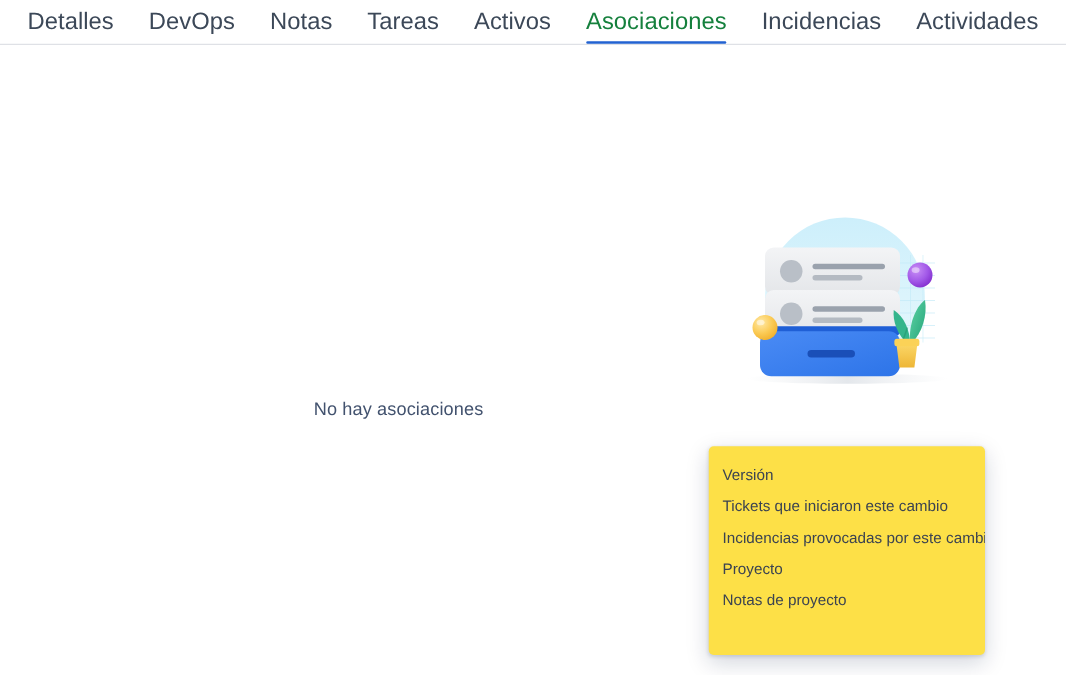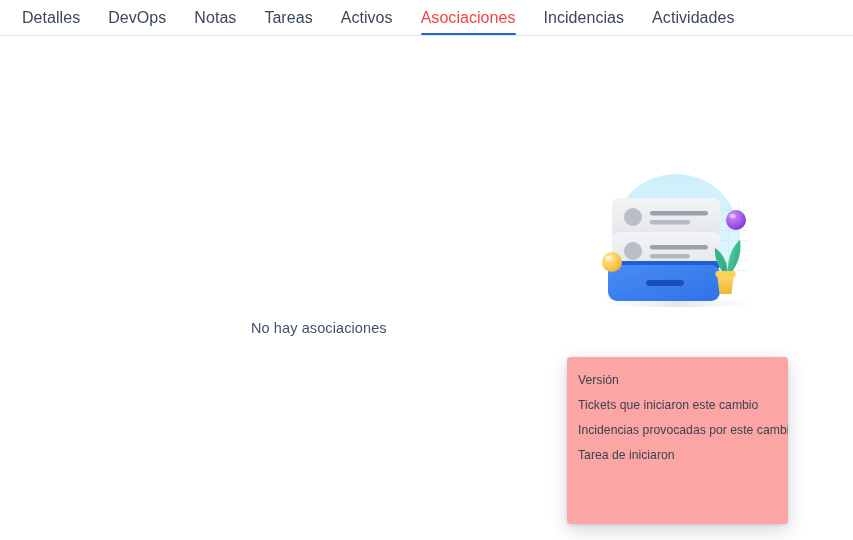--- a/index.html
+++ b/index.html
@@ -39,32 +39,32 @@
     padding-left: 20px;
   }
 
   .tab {
     position: relative;
     height: 35px;
     display: flex;
     align-items: center;
     padding: 0 0 0 0;
     margin-right: 28px;
-    font-size: 16px;
+    font-size: 19px;
     line-height: 35px;
     color: #3c4858;
     cursor: pointer;
     white-space: nowrap;
     letter-spacing: 0.05px;
   }
 
   .tab:first-child { margin-left: 2px; }
 
   .tab.active {
-    color: #ef4444;
+    color: #15803d;
   }
 
   .tab.active::after {
     content: "";
     position: absolute;
     left: 0;
     right: 0;
     bottom: 0;
     height: 2px;
     background: #2262d1;
@@ -122,21 +122,21 @@
     flex: 0 0 13px;
   }
 
   
   .dropdown {
     position: absolute;
     left: 567px;
     top: 357px;
     width: 221px;
     height: 167px;
-    background: #fca5a5;
+    background: #fde047;
     border-radius: 4px;
     box-shadow: 0 1px 3px rgba(9,30,66,0.13), 0 6px 18px rgba(9,30,66,0.18);
     padding: 11px 0 2px 0;
     overflow: hidden;
     z-index: 10;
   }
 
   .dropdown-item {
     height: 25px;
     line-height: 25px;
@@ -285,16 +285,17 @@
       </span>
       <span>Asociar</span>
     </a>
 
   </section>
 
   <div class="dropdown">
     <div class="dropdown-item">Versión</div>
     <div class="dropdown-item">Tickets que iniciaron este cambio</div>
     <div class="dropdown-item">Incidencias provocadas por este cambio</div>
-    <div class="dropdown-item">Tarea de iniciaron</div>
+    <div class="dropdown-item">Proyecto</div>
+    <div class="dropdown-item">Notas de proyecto</div>
   </div>
 
 </div>
 
 </body></html>

